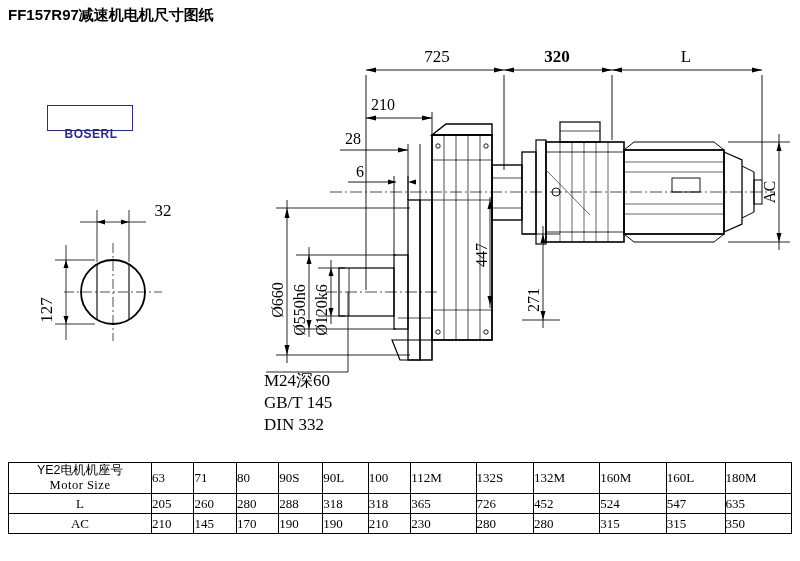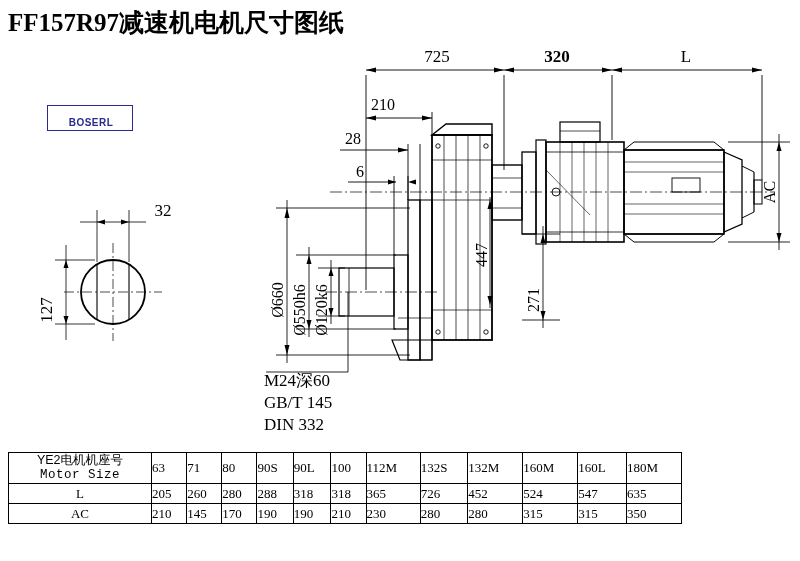--- a/index.html
+++ b/index.html
@@ -12,60 +12,60 @@
     height: 561px;
     position: relative;
     font-family: "Liberation Serif", serif;
     color: #000;
     overflow: hidden;
   }
   #page-title {
     position: absolute;
     left: 8px;
     top: 6px;
-    font-family: Liberation Serif, serif;
+    font-family: Liberation Sans, sans-serif;
     font-weight: bold;
-    font-size: 25px;
+    font-size: 15px;
     letter-spacing: 0px;
     white-space: nowrap;
   }
   #logo-box {
     position: absolute;
     left: 47px;
     top: 105px;
     width: 86px;
     height: 26px;
     border: 1.6px solid #2b2b8f;
     box-sizing: border-box;
   }
   #logo-text {
     position: absolute;
     left: 0;
-    top: 4px;
+    top: 16px;
     width: 86px;
     height: 26px;
     line-height: 25px;
     text-align: center;
     color: #2b2b8f;
     font-family: "Liberation Sans", sans-serif;
     font-weight: bold;
-    font-size: 10px;
+    font-size: 12px;
     letter-spacing: 0.5px;
   }
   #drawing {
     position: absolute;
     left: 0;
     top: 0;
   }
   
   #spec-table {
     position: absolute;
     left: 8px;
-    top: 452px;
-    width: 674px;
+    top: 462px;
+    width: 784px;
     border-collapse: collapse;
     font-family: "Liberation Serif", serif;
     font-size: 13px;
   }
   #spec-table td, #spec-table th {
     border: 1px solid #000;
     text-align: left;
     height: 19px;
     padding: 0;
     font-weight: normal;
@@ -73,21 +73,21 @@
   #spec-table td.rowhead {
     width: 142px;
     text-align: center;
   }
   .rowhead-two {
     line-height: 15px;
     font-size: 12.5px;
     padding: 1px 0;
   }
   .rowhead-two .l1 { font-family: "Liberation Sans", sans-serif; }
-  .rowhead-two .l2 { font-family: Liberation Mono, monospace; letter-spacing: 0.5px;}
+  .rowhead-two .l2 { font-family: Liberation Serif, serif; letter-spacing: 0.5px;}
   svg text {
     font-family: "Liberation Serif", serif;
     fill: #000;
   }
 </style>
 </head>
 <body>
 
 <div id="page-title">FF157R97减速机电机尺寸图纸</div>
 

